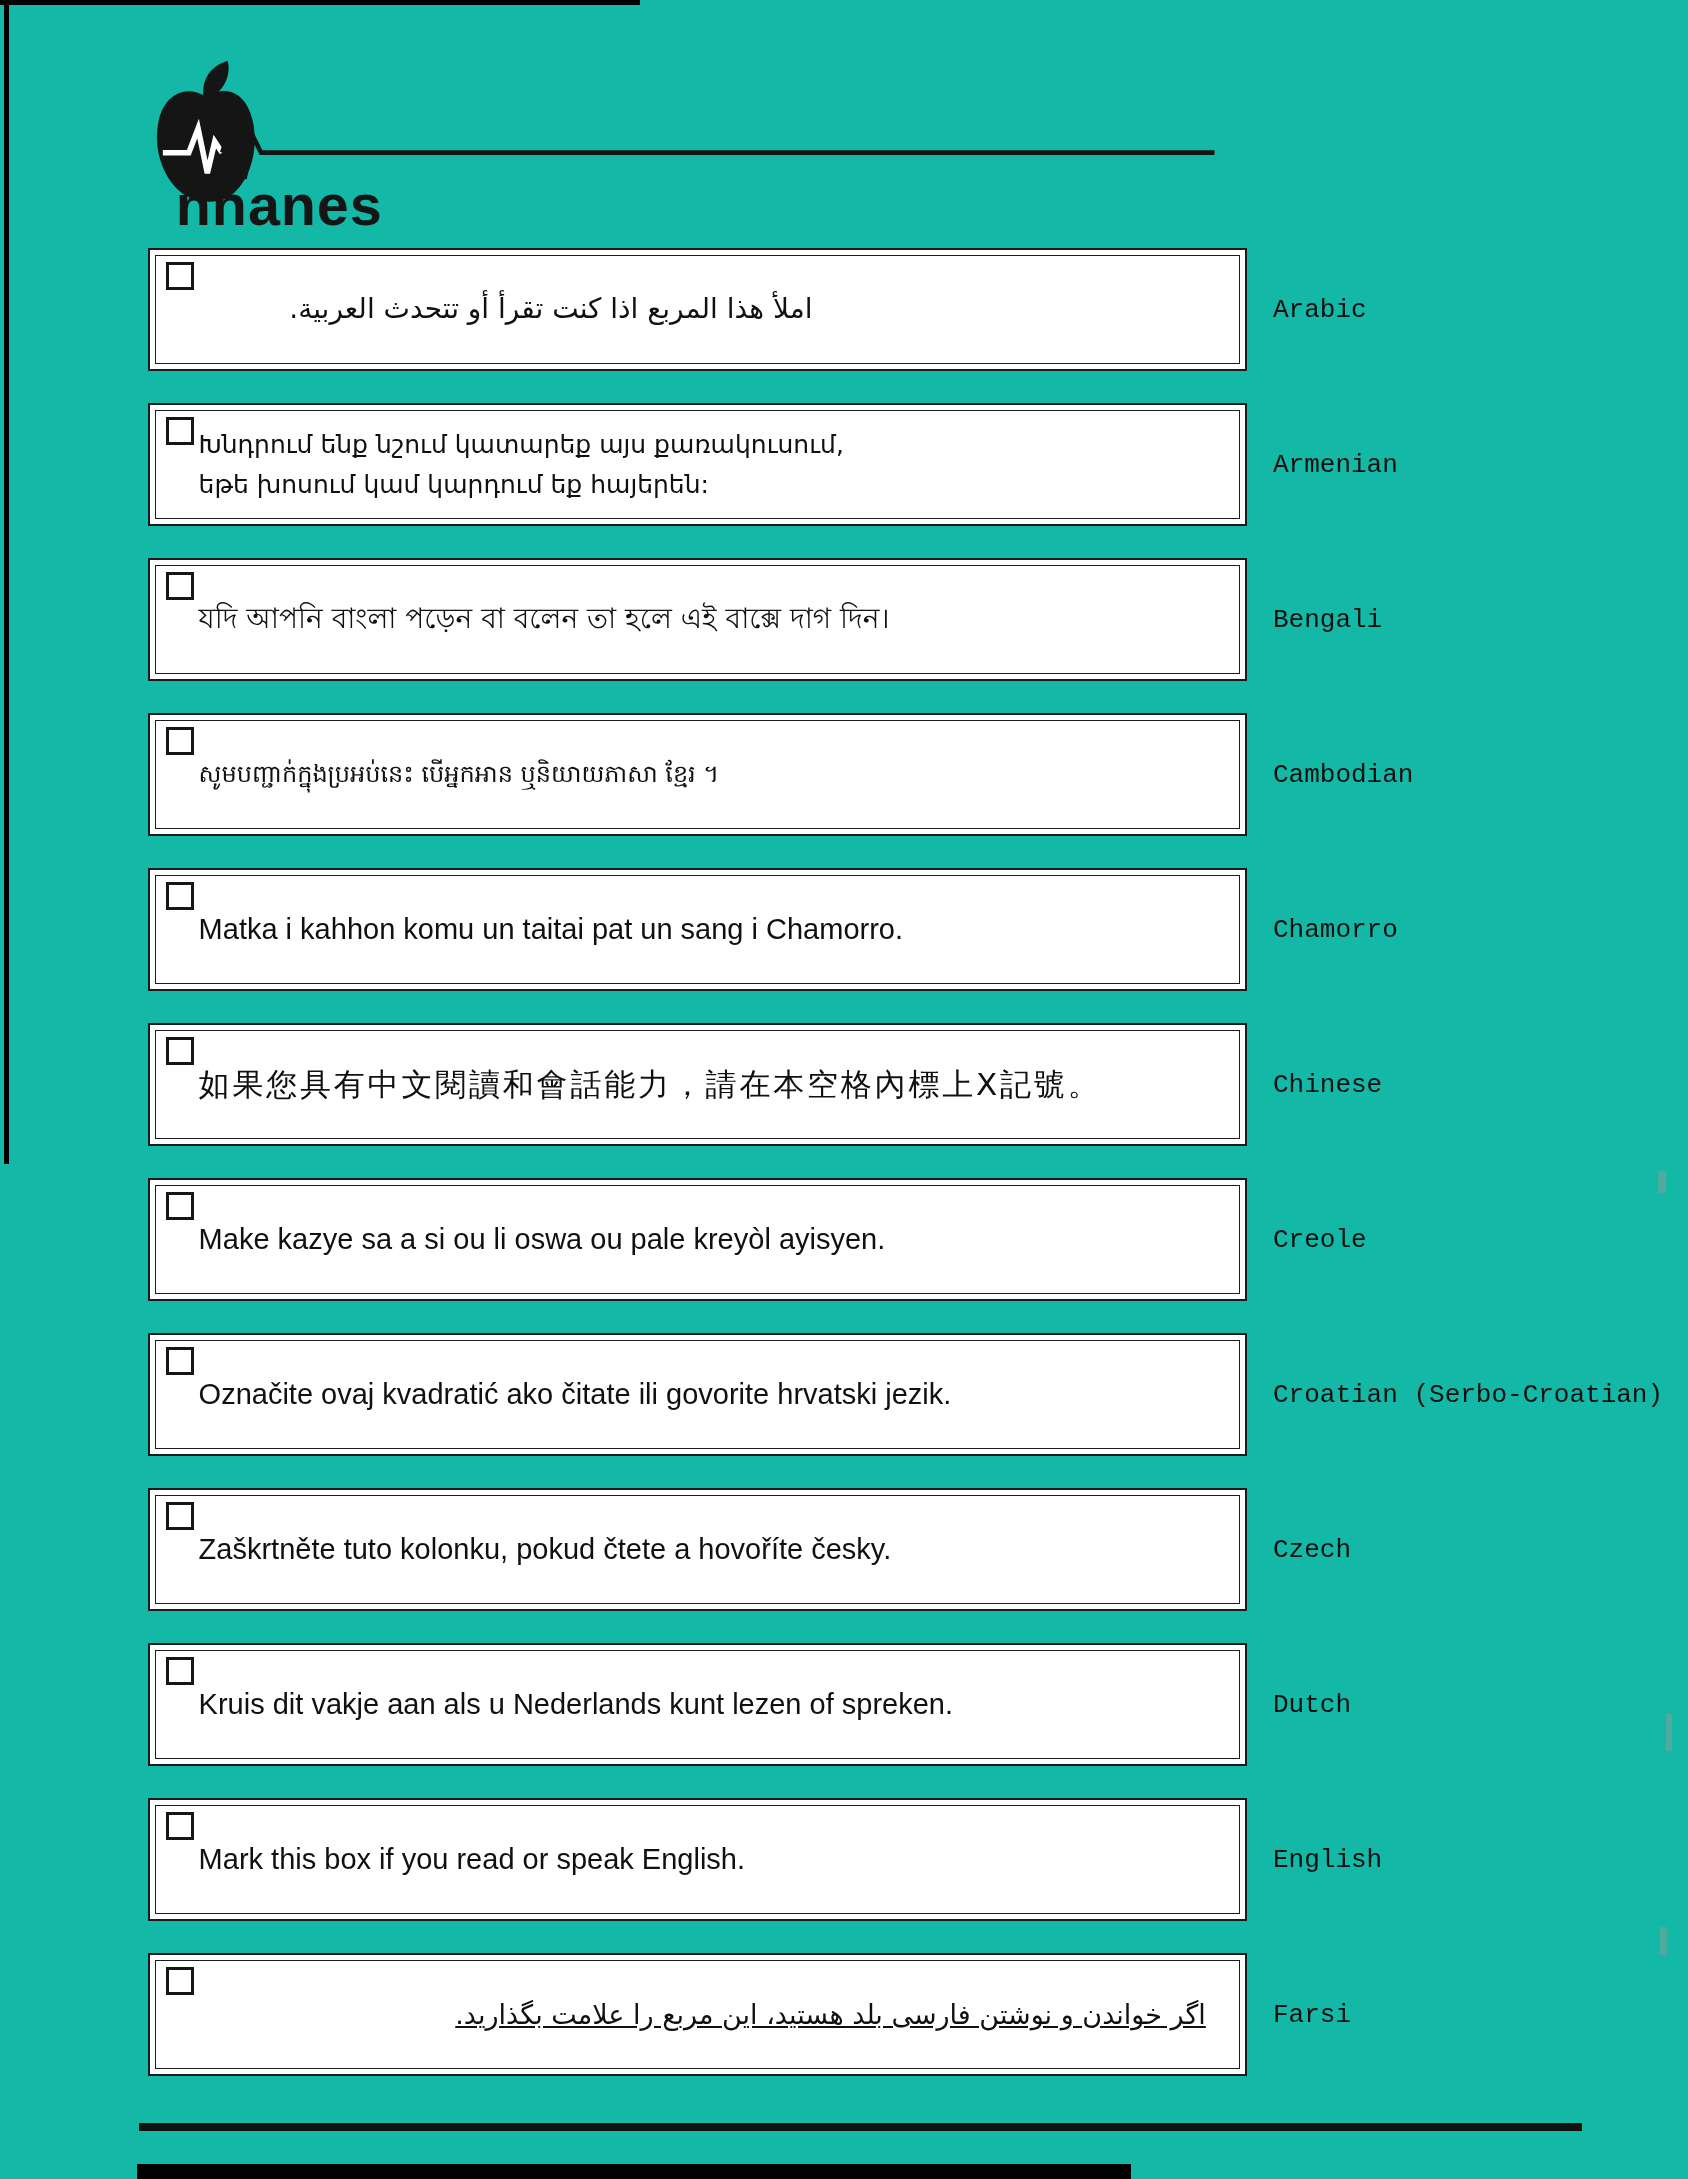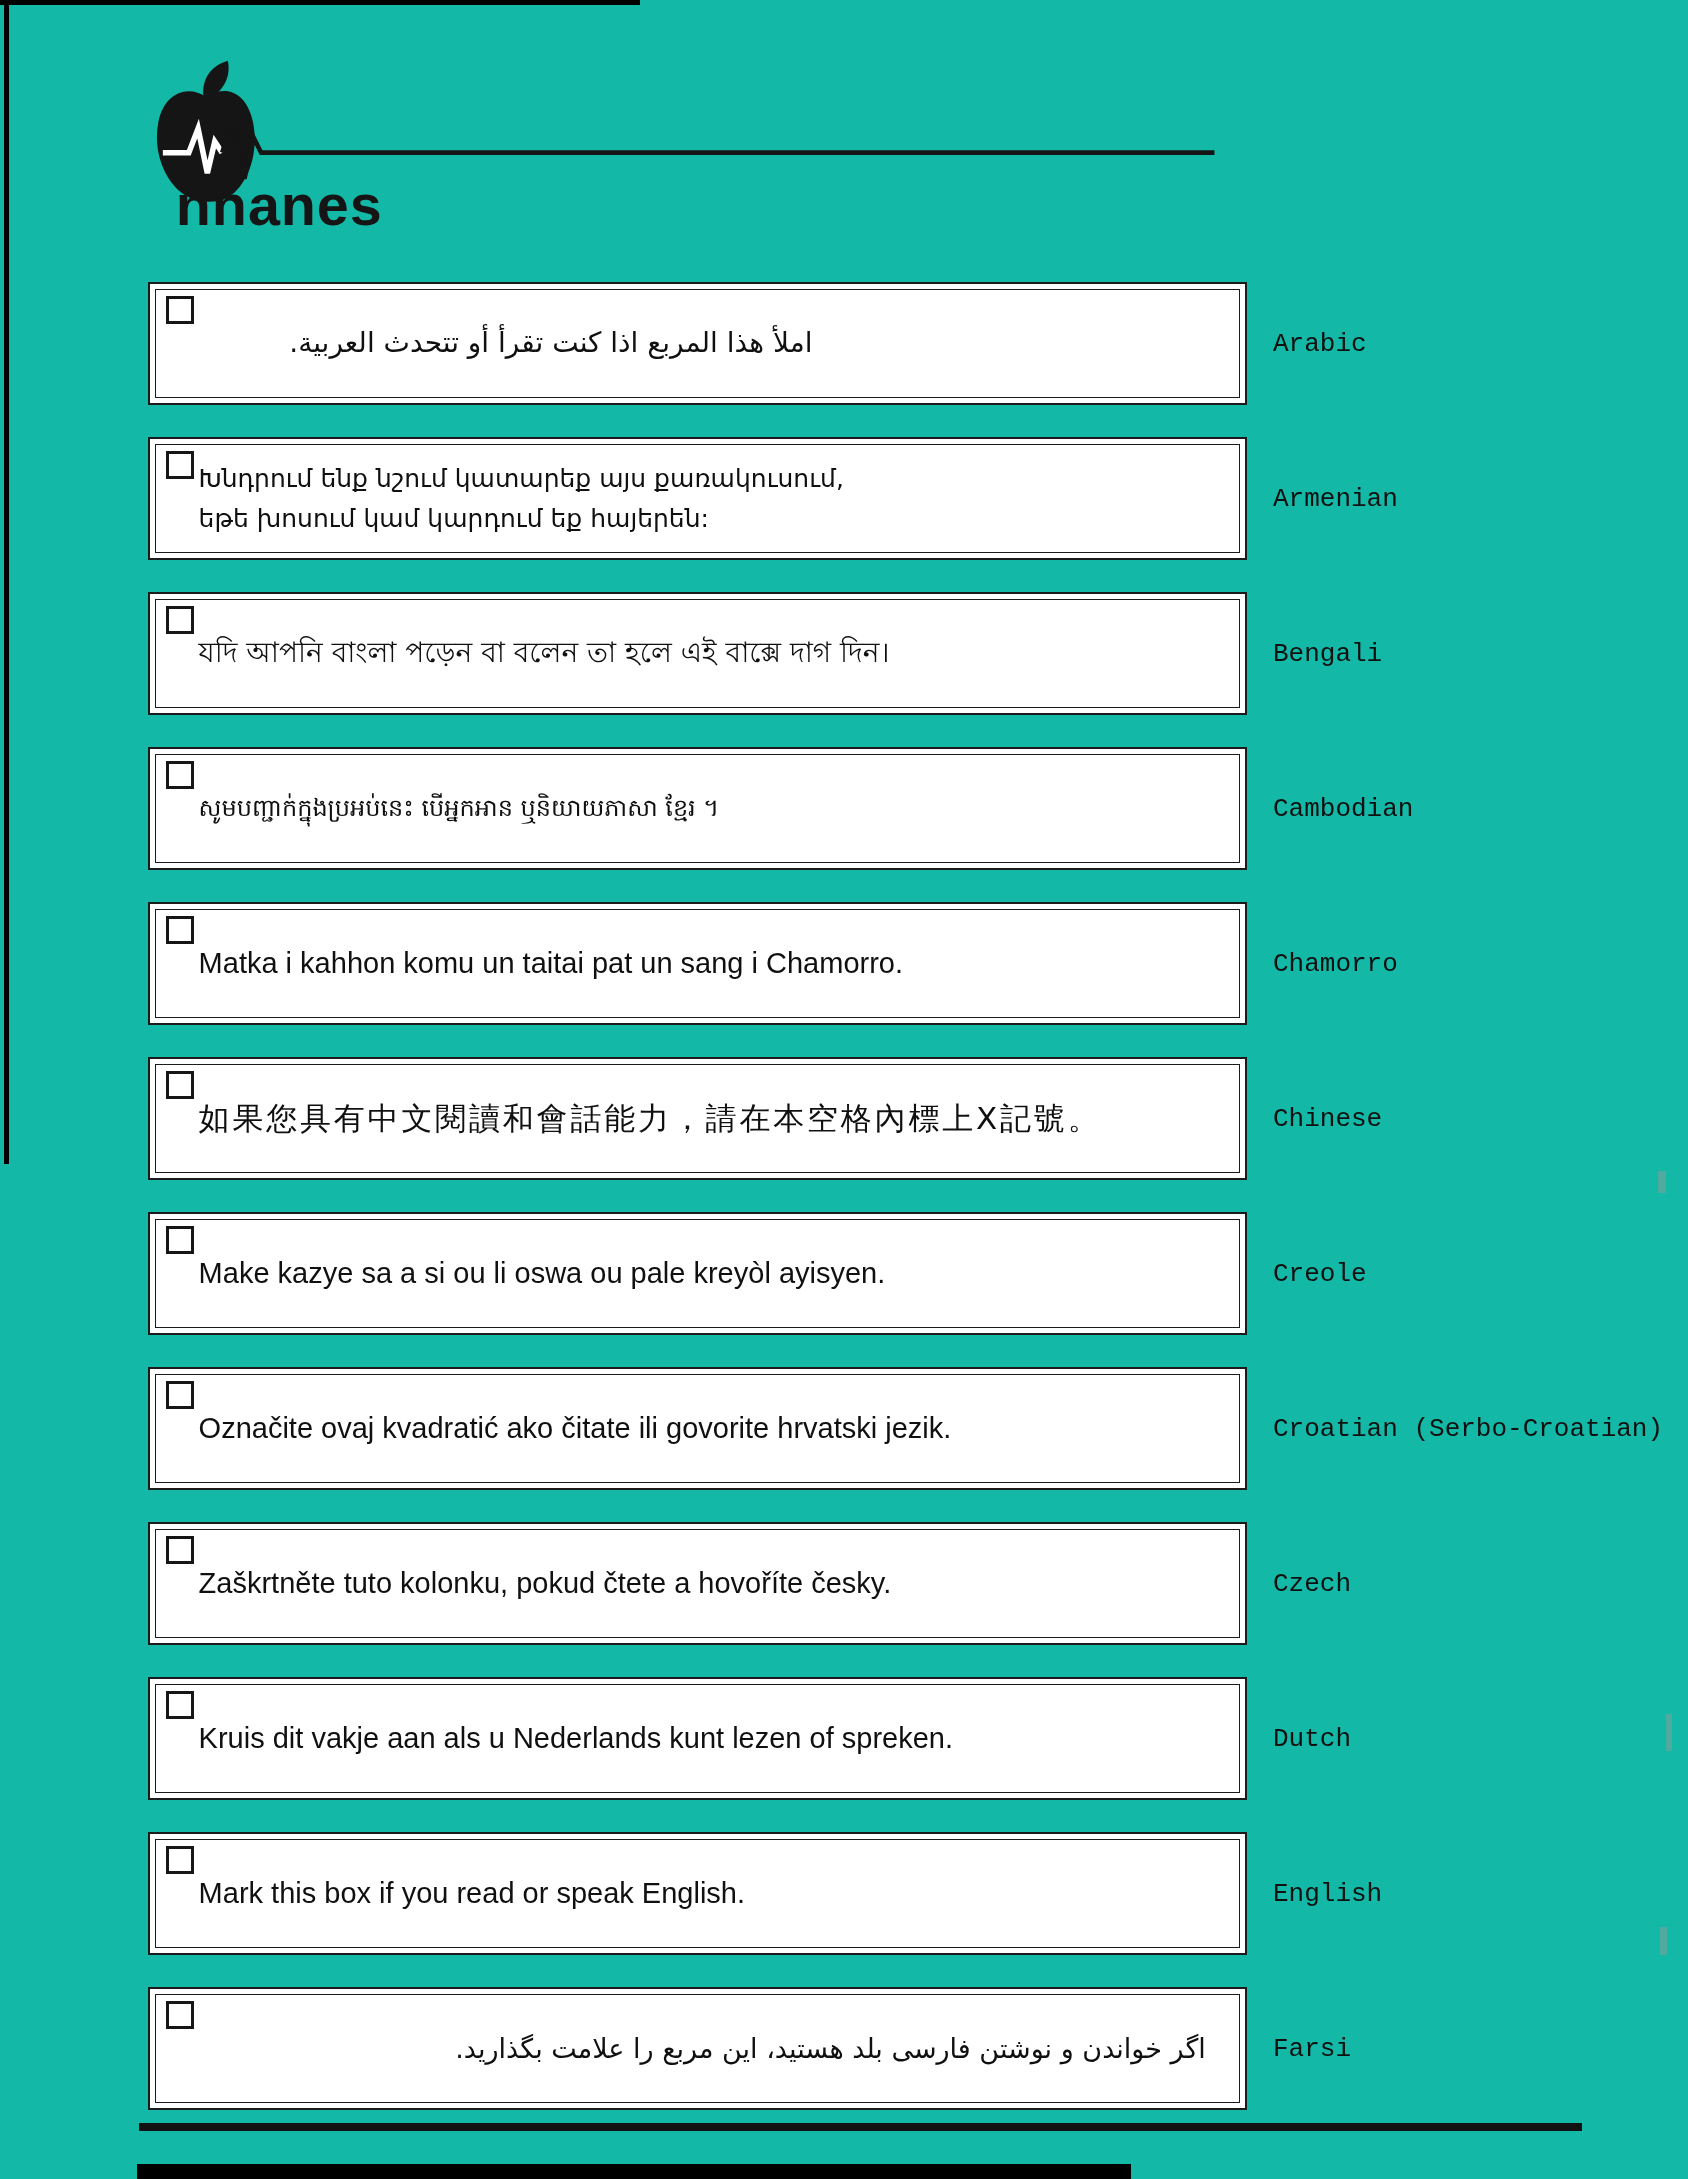--- a/index.html
+++ b/index.html
@@ -18,21 +18,21 @@
   .edge-left { position: absolute; left: 3.7px; top: 0; width: 5.6px; height: 1164px; background: #000; }
   .speck { position: absolute; background: #9a9a9a; opacity: .45; }
   .speck-a { left: 1658px; top: 1171px; width: 8.3px; height: 22px; }
   .speck-b { left: 1666px; top: 1714px; width: 5.6px; height: 37px; }
   .speck-c { left: 1660px; top: 1927px; width: 6.5px; height: 28px; }
 
   
   .logo { position: absolute; left: 148px; top: 58px; width: 1085px; height: 181px; }
 
   
-  .rows { position: absolute; left: 148px; top: 282px; }
+  .rows { position: absolute; left: 148px; top: 248px; }
   .row { display: flex; align-items: center; margin-bottom: 32px; }
   .box {
     position: relative;
     width: 1099px; height: 123px;
     border: 2.8px solid #1b1b1b;
     padding: 4.6px;
     background: #fff;
     flex: 0 0 auto;
   }
   .box-inner {
@@ -58,21 +58,21 @@
   .lang-label {
     margin-left: 26px;
     font-family: Liberation Mono, monospace;
     font-size: 26px;
     color: #101010;
     white-space: nowrap;
   }
 
   
   .t-arabic   { font-family: "DejaVu Sans", sans-serif; direction: rtl; text-align: right; font-size: 28px; padding-right: 399px; }
-  .t-farsi    { font-family: "DejaVu Sans", sans-serif; direction: rtl; text-align: right; font-size: 27px; padding-right: 5.6px; }
+  .t-farsi    { font-family: "DejaVu Sans", sans-serif; direction: rtl; text-align: right; font-size: 27px; padding-right: 5.6px; text-decoration: underline; }
   .t-armenian { font-family: "DejaVu Sans", sans-serif; font-size: 25px; line-height: 1.6; }
   .t-bengali  { font-family: "DejaVu Sans", sans-serif; font-size: 28px; }
   .t-khmer    { font-family: "DejaVu Sans", sans-serif; font-size: 24px; }
   .t-chinese  { font-family: "DejaVu Sans", sans-serif; font-size: 31px; letter-spacing: 2.8px; }
   .t-latin    { font-family: Liberation Sans, sans-serif; }
 
   
   .bottom-rule  { position: absolute; left: 139px; top: 2123px; width: 1443px; height: 8.3px; background: #121212; }
   .bottom-strip { position: absolute; left: 137px; top: 2164px; width: 994px; height: 16px; background: #000; }
 </style>

